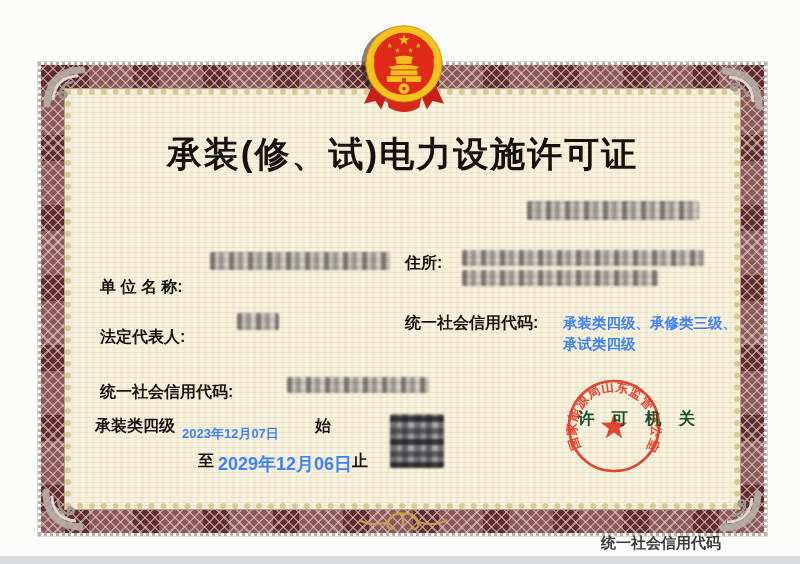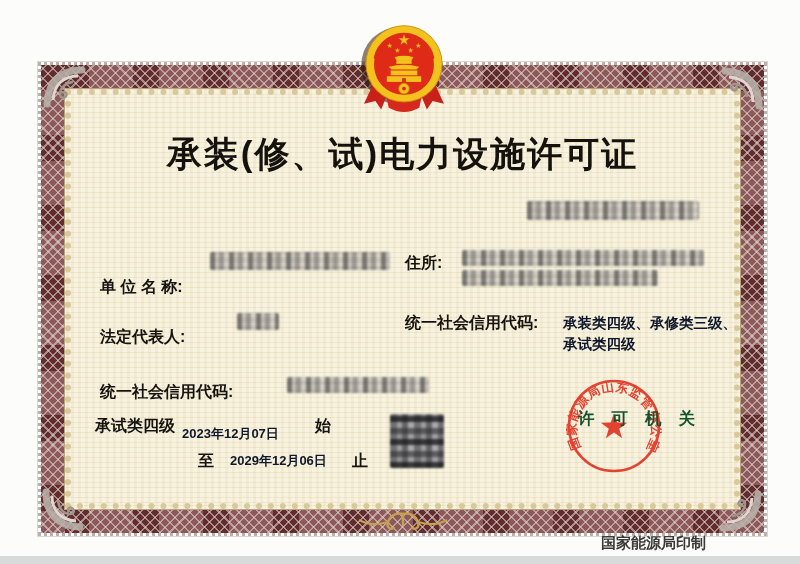--- a/index.html
+++ b/index.html
@@ -50,21 +50,21 @@
       repeating-linear-gradient(90deg, rgba(150,140,110,.08) 0 3px, rgba(0,0,0,0) 3px 7px);
   }
   
   .emblem{position:absolute;left:320px;top:-42px;width:92px;height:101px;z-index:6;}
   
   .title{
     position:absolute;top:69px;left:0;right:0;text-align:center;z-index:4;
     font-size:35px;font-weight:bold;letter-spacing:2px;color:#15120e;
   }
   .lab{font-weight:bold;font-size:16px;color:#16130f;white-space:nowrap;z-index:4;}
-  .val{font-weight:bold;font-size:15px;color:#0f172a;z-index:4;}
+  .val{font-weight:bold;font-size:15px;color:#3b82f6;z-index:4;}
   .classval{width:180px;line-height:21px;font-weight:600;font-size:14.5px;}
   
   .mosaic{
     position:absolute;border-radius:2px;filter:blur(1.1px);opacity:.85;z-index:4;
     background-image:
       repeating-linear-gradient(90deg, rgba(66,64,66,.78) 0 5px, rgba(150,148,150,.5) 5px 9px, rgba(100,98,100,.68) 9px 14px, rgba(178,175,175,.42) 14px 19px),
       repeating-linear-gradient(0deg, rgba(118,116,118,.35) 0 4px, rgba(192,190,190,.22) 4px 8px);
   }
   .qr-mosaic{
     position:absolute;border-radius:2px;filter:blur(.9px);z-index:4;
@@ -169,36 +169,36 @@
   <div class="mosaic" style="left:424px;top:208px;width:196px;height:16px;"></div>
 
   <div class="abs lab" style="left:62px;top:265px;">法定代表人:</div>
   <div class="mosaic" style="left:199px;top:251px;width:42px;height:17px;"></div>
   <div class="abs lab" style="left:367px;top:251px;">统一社会信用代码:</div>
   <div class="abs val classval" style="left:525px;top:251px;">承装类四级、承修类三级、承试类四级</div>
 
   <div class="abs lab" style="left:62px;top:320px;">统一社会信用代码:</div>
   <div class="mosaic" style="left:249px;top:315px;width:142px;height:16px;"></div>
 
-  <div class="abs lab" style="left:57px;top:354px;">承试类四级</div>
+  <div class="abs lab" style="left:57px;top:354px;">承装类四级</div>
   <div class="abs val" style="left:144px;top:355px;font-size:13px;margin-top:8px;">2023年12月07日</div>
   <div class="abs lab" style="left:277px;top:354px;">始</div>
   <div class="abs lab" style="left:160px;top:389px;">至</div>
-  <div class="abs val" style="left:192px;top:390px;font-size:13px;text-align:right;">2029年12月06日</div>
+  <div class="abs val" style="left:180px;top:390px;font-size:18px;text-align:right;">2029年12月06日</div>
   <div class="abs lab" style="left:314px;top:389px;">止</div>
 
   <div class="qr-mosaic" style="left:352px;top:352px;width:54px;height:54px;"></div>
 
   <svg class="seal" viewBox="0 0 96 96">
     <circle cx="48" cy="48" r="45" fill="none" stroke="#e23b28" stroke-width="2.6"></circle>
     <g fill="#e23b28">
       <use href="#star" transform="translate(48,49) scale(2.3)"></use>
     </g>
     <path id="sealArc" d="M15,70 A38,38 0 1 1 81,70" fill="none"></path>
     <text font-size="12.5" font-weight="bold" fill="#e23b28">
       <textPath href="#sealArc" textLength="160" lengthAdjust="spacing">国家能源局山东监管办公室</textPath>
     </text>
   </svg>
   <div class="seal-overlay">许可机关</div>
 </div>
 
-<div class="footer-print">国家能源局印制</div>
+<div class="footer-print">统一社会信用代码</div>
 <div class="bottom-strip"></div>
 
 </body></html>

